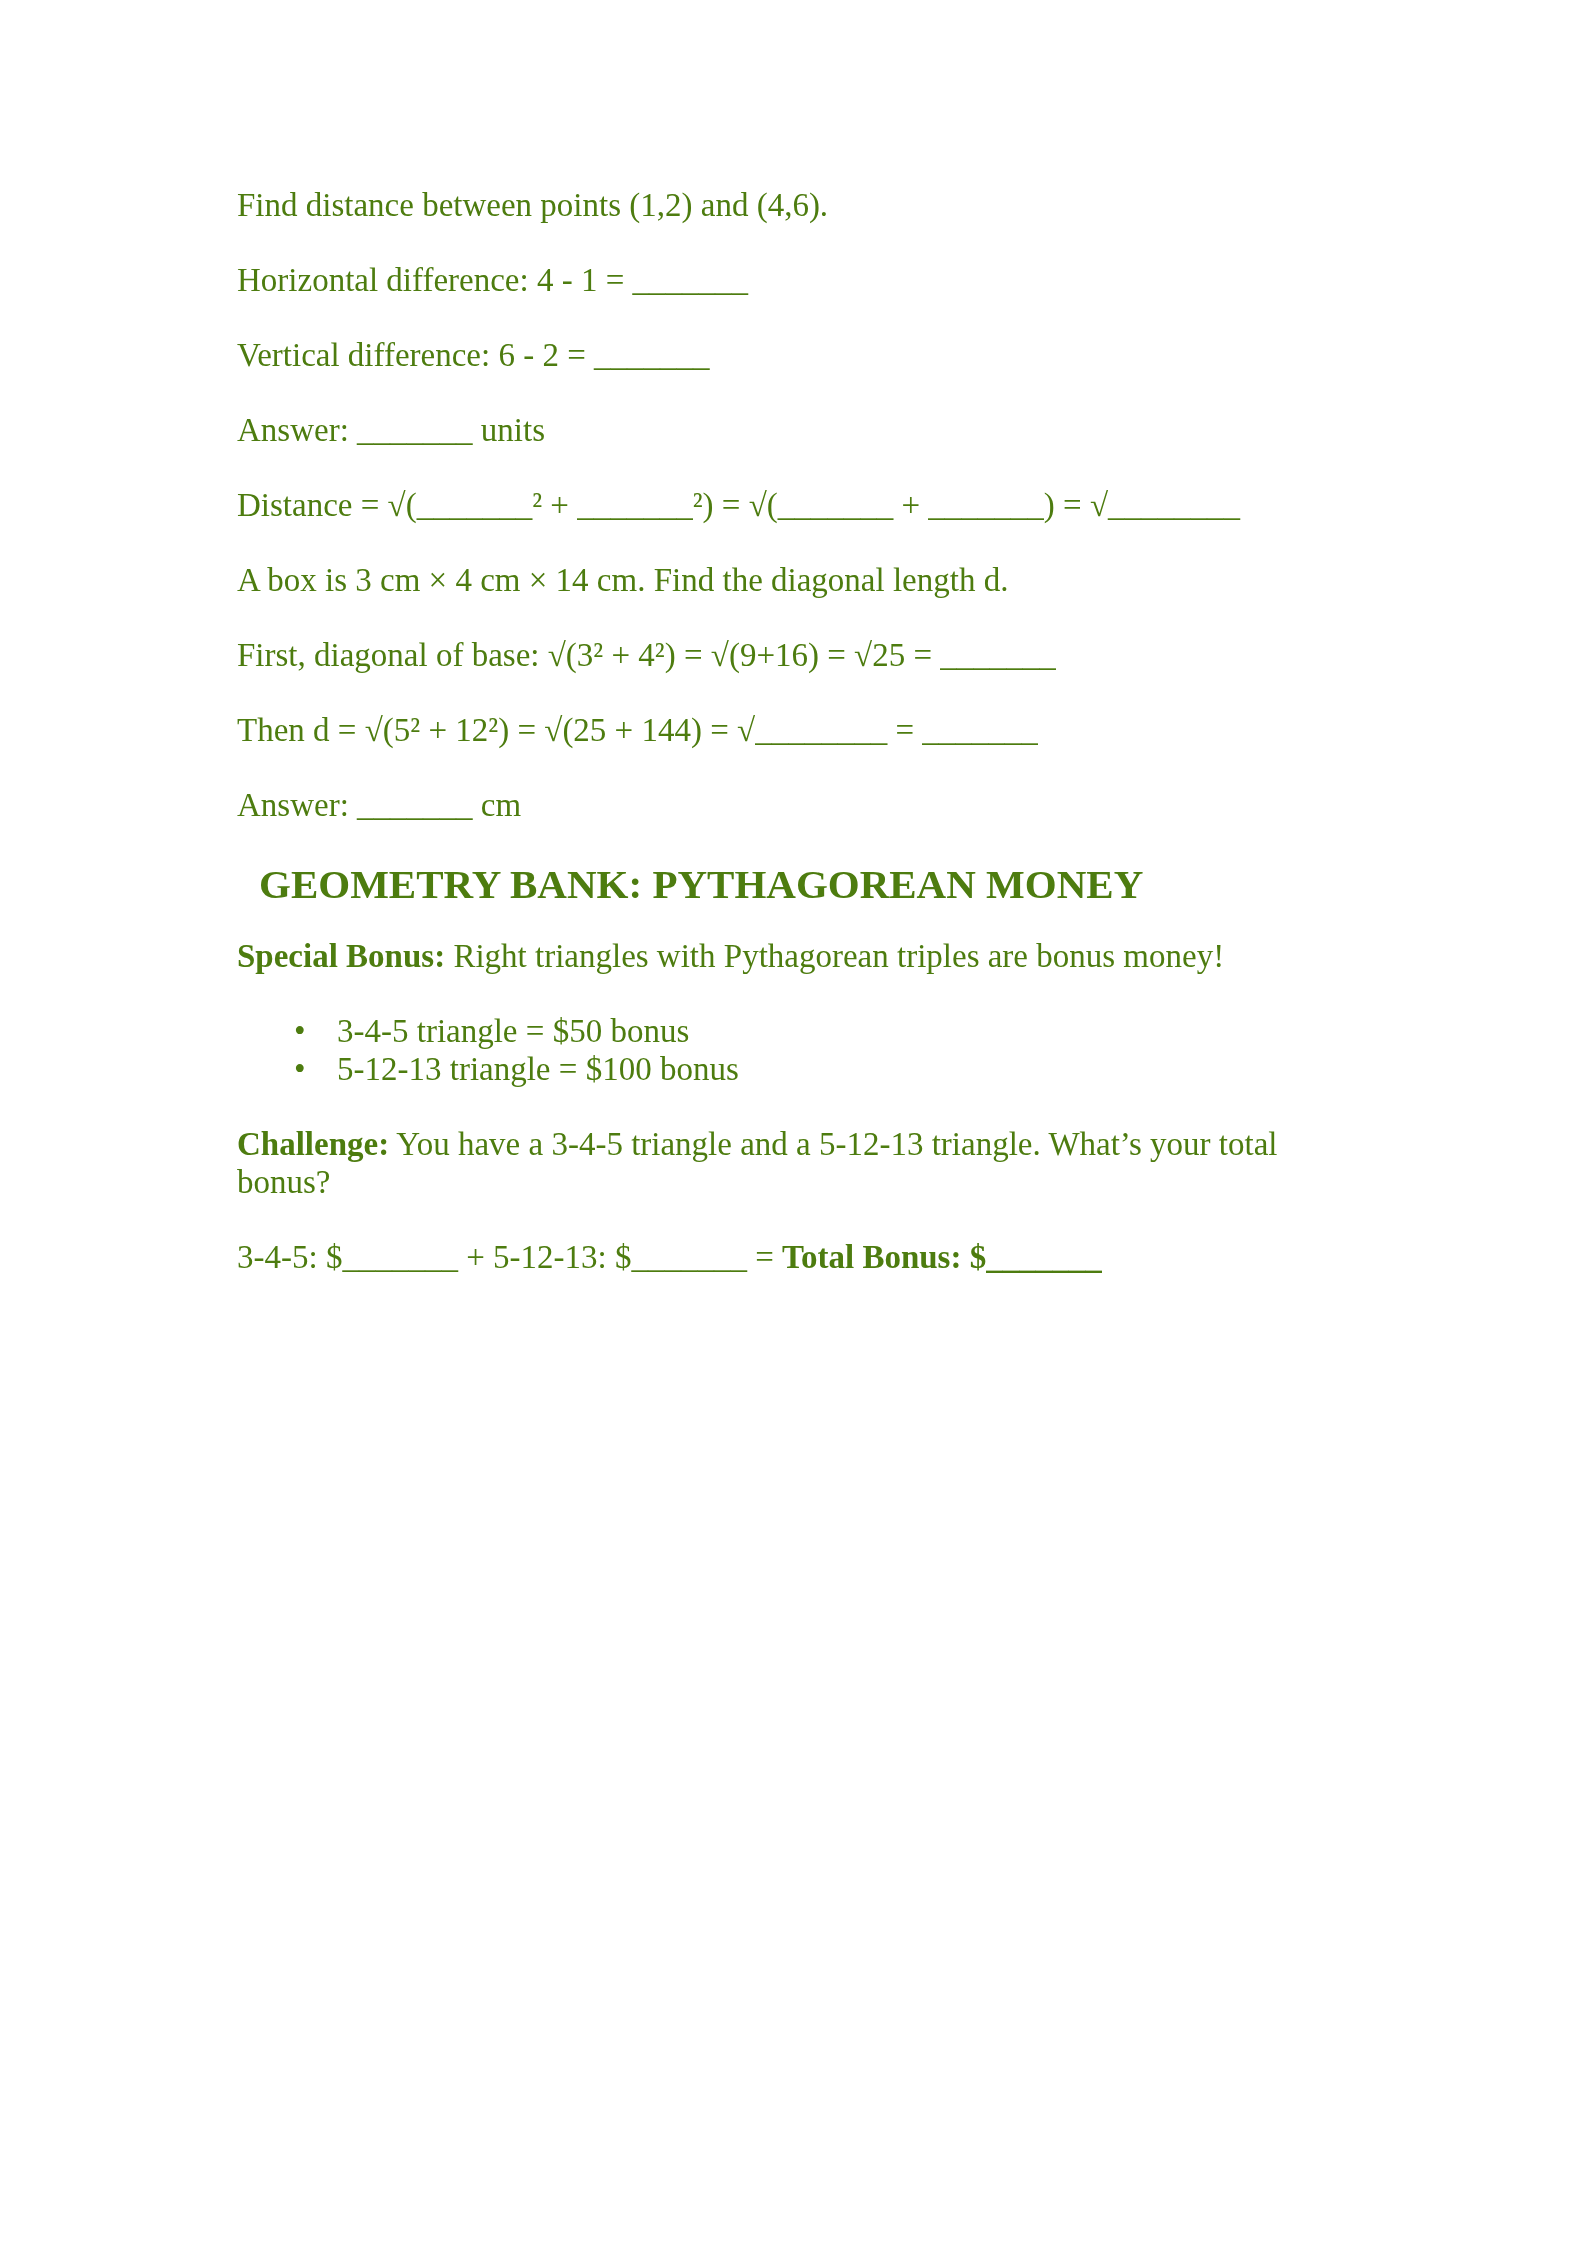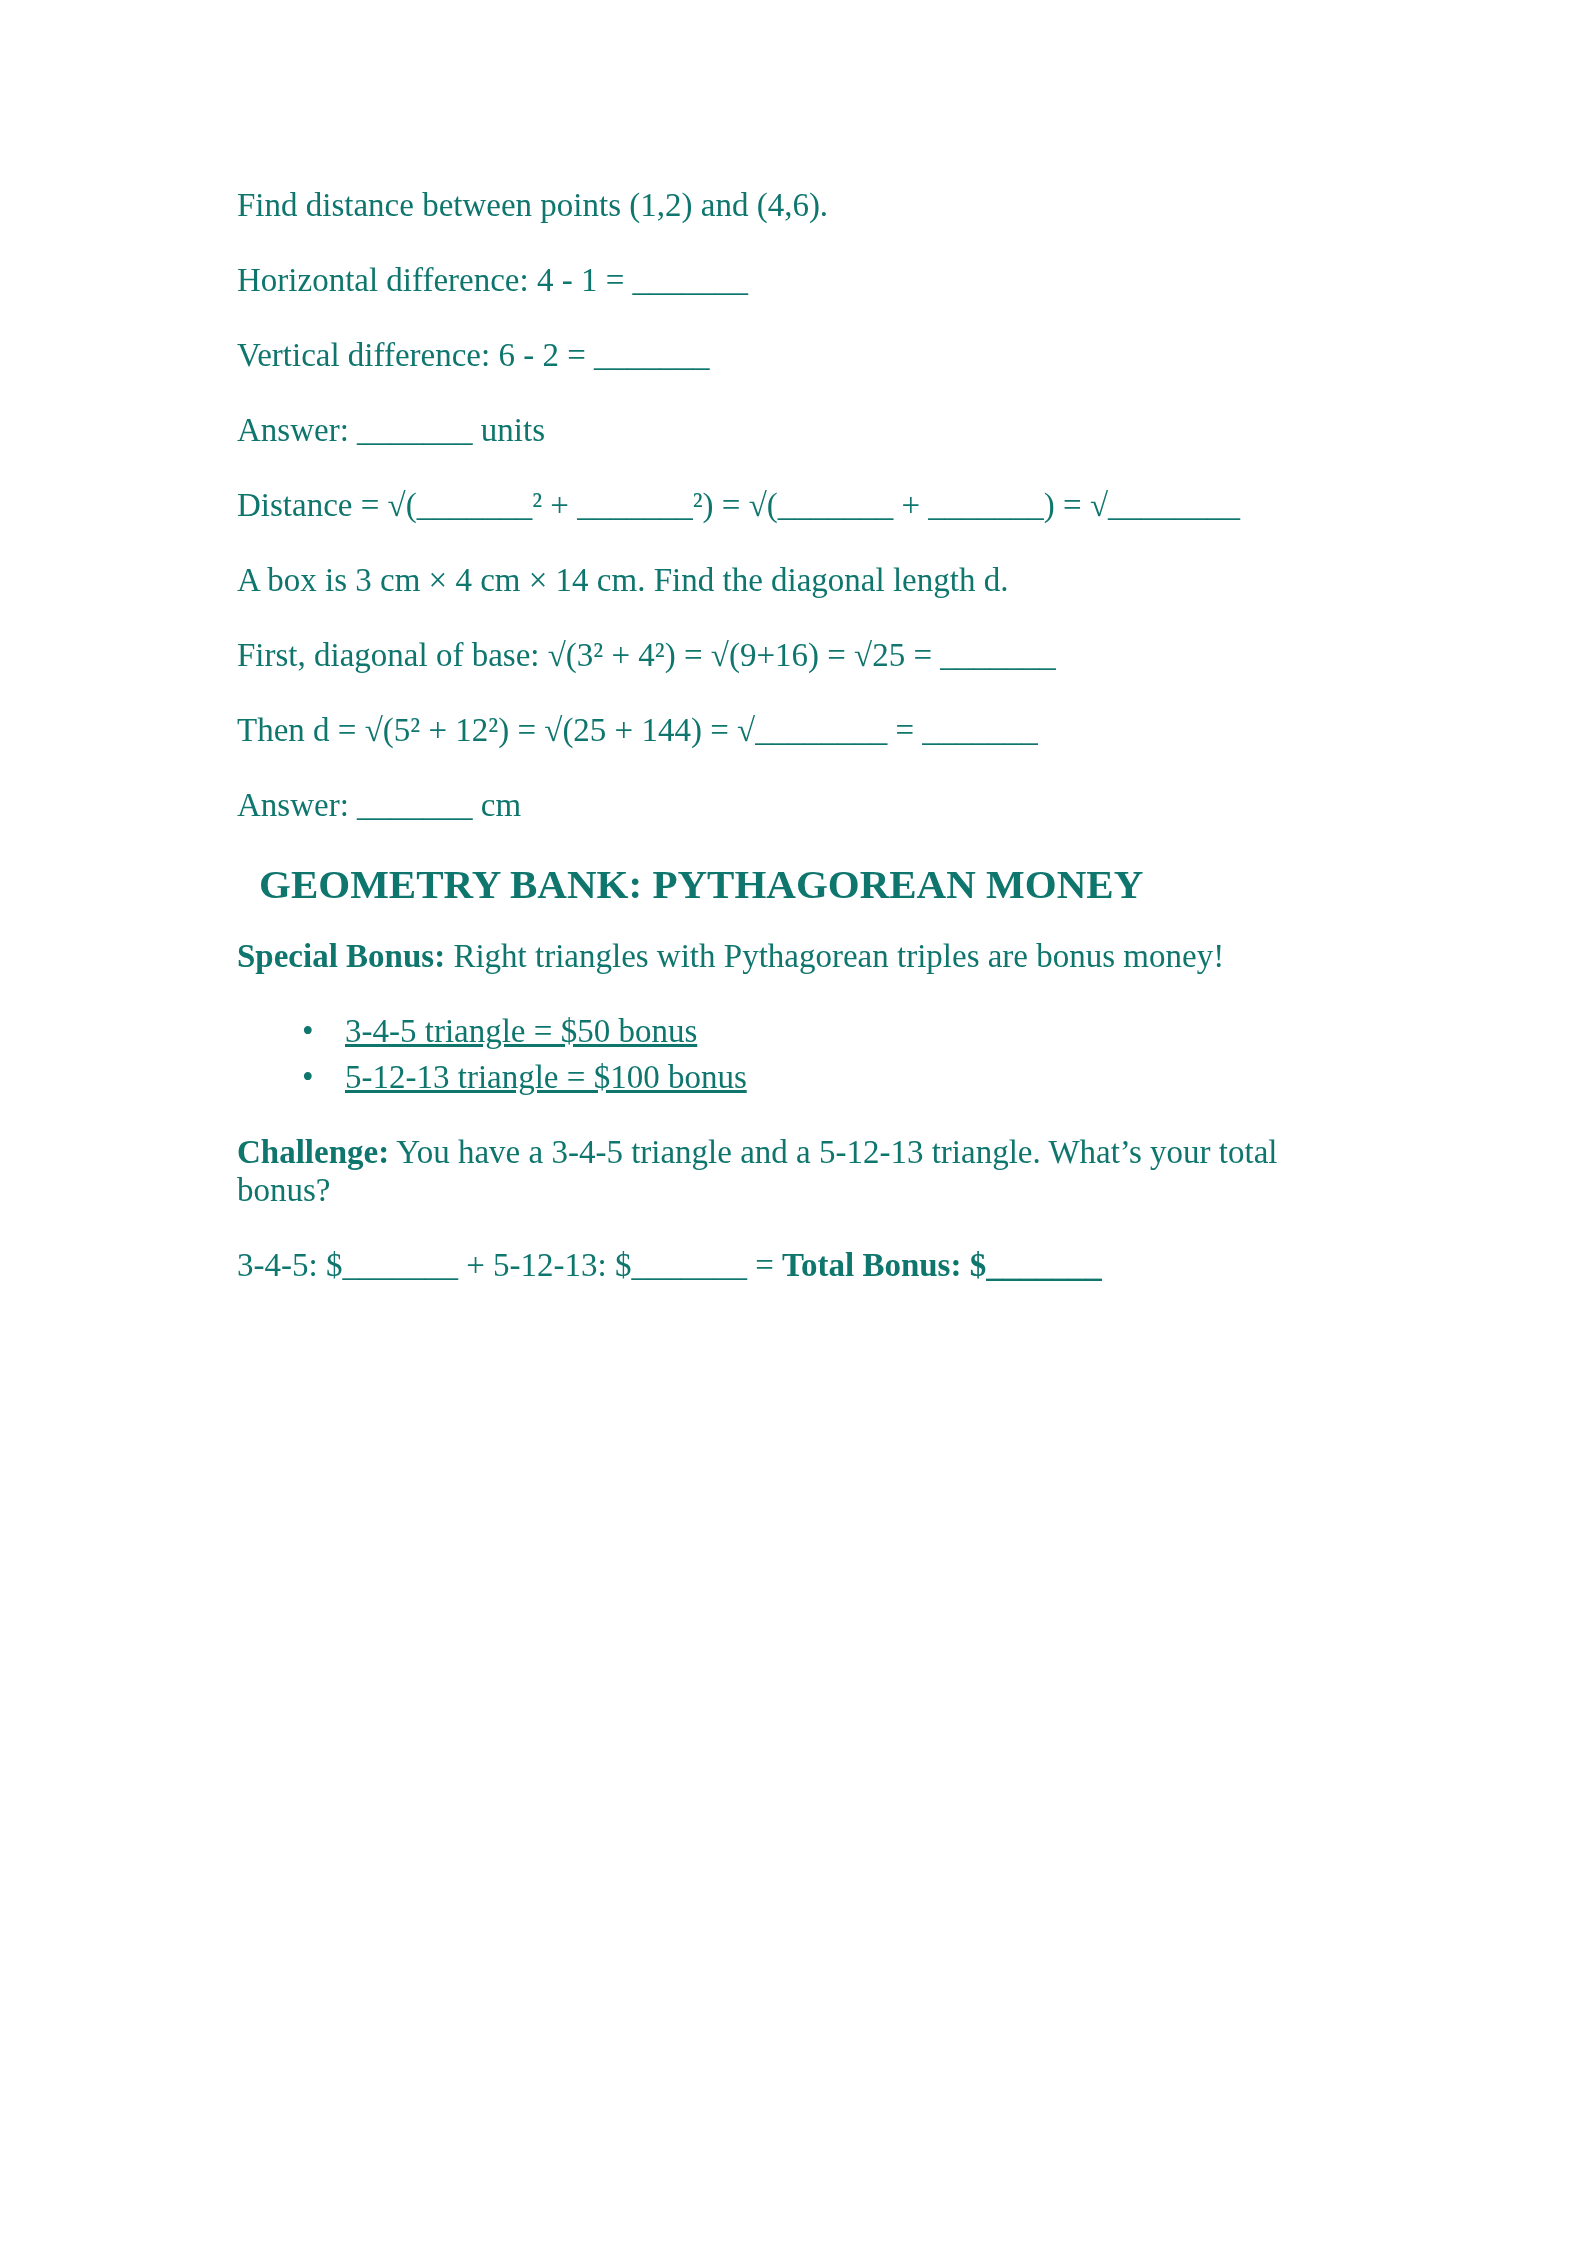--- a/index.html
+++ b/index.html
@@ -5,21 +5,21 @@
   html, body {
     margin: 0;
     padding: 0;
     background: #ffffff;
   }
   .page {
     position: relative;
     width: 1588px;
     height: 1878px;
     background: #ffffff;
-    color: #0f766e;
+    color: #4d7c0f;
     font-family: "Liberation Serif", serif;
     font-size: 33px;
     overflow: hidden;
   }
   .content {
     position: absolute;
     left: 237px;
     top: 186px;
     width: 1120px;
   }
@@ -36,22 +36,21 @@
     margin: 8px 0 30px 22px;
     white-space: nowrap;
   }
   ul.bullets {
     list-style: none;
     margin: 0 0 37px 0;
     padding: 0 0 0 57px;
   }
   ul.bullets li {
     line-height: 38px;
-    margin: 8px;
-    text-decoration: underline;
+    margin: 0;
   }
   .bullet-marker {
     display: inline-block;
     width: 43px;
   }
   .challenge {
     max-width: 1080px;
   }
   .page-number {
     position: absolute;

